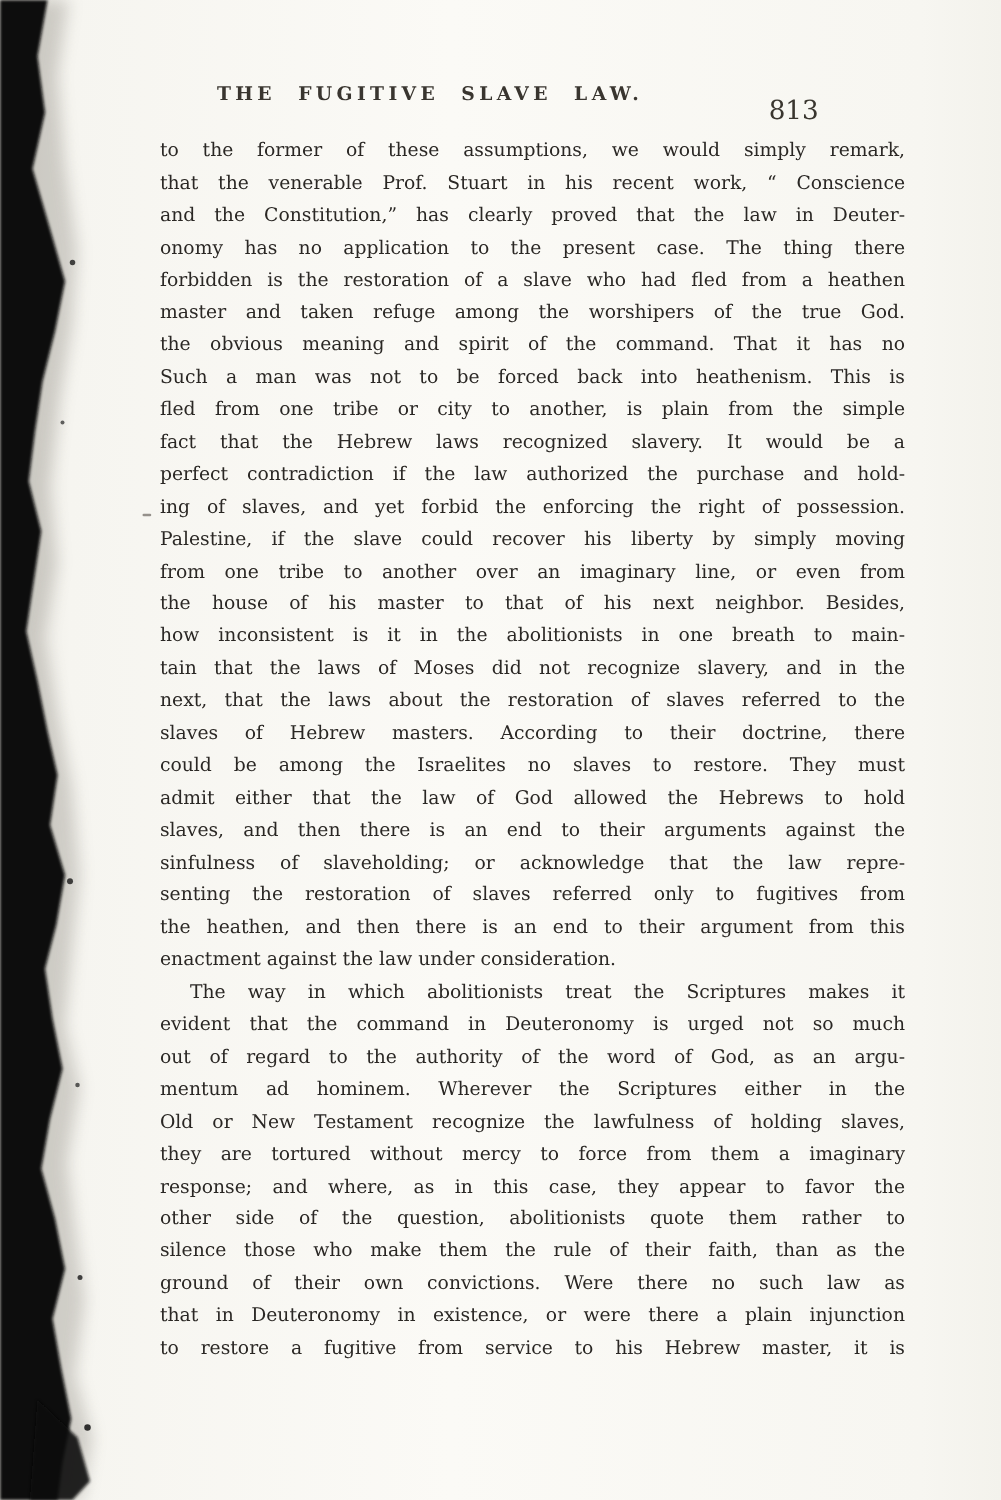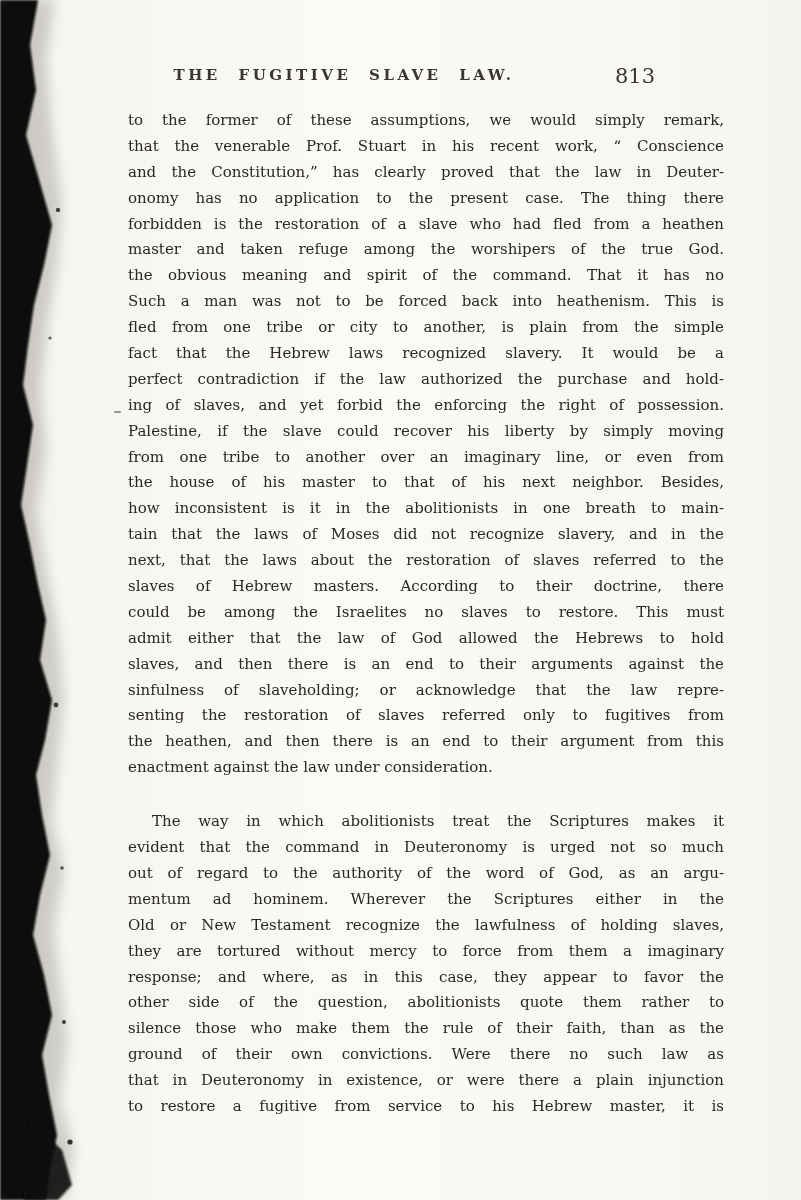--- a/index.html
+++ b/index.html
@@ -40,21 +40,21 @@
     text-align: center;
     font-size: 15px;
     letter-spacing: 3.5px;
     word-spacing: 9px;
     color: #39352f;
     font-weight: 600;
   }
   .page-number {
     position: absolute;
     right: 78px;
-    top: 4px;
+    top: 16px;
     font-size: 21px;
     color: #3a362f;
   }
   .page-body {
     position: absolute;
     left: 128px;
     top: 108px;
     width: 596px;
   }
   .paragraph {
@@ -69,21 +69,20 @@
     text-align-last: justify;
     -moz-text-align-last: justify;
     color: #2a2724;
   }
   .line.flush {
     text-align-last: left;
     -moz-text-align-last: left;
   }
   .line.indent {
     text-indent: 24px;
-    margin-top: 28px;
   }
   .margin-artifact {
     position: absolute;
     left: 114px;
     top: 411px;
     width: 7px;
     height: 2px;
     background: #6b665f;
     opacity: 0.7;
     border-radius: 1px;
@@ -142,21 +141,21 @@
         <div class="line">fact that the Hebrew laws recognized slavery.  It would be a</div>
         <div class="line">perfect contradiction if the law authorized the purchase and hold-</div>
         <div class="line">ing of slaves, and yet forbid the enforcing the right of possession.</div>
         <div class="line">Palestine, if the slave could recover his liberty by simply moving</div>
         <div class="line">from one tribe to another over an imaginary line, or even from</div>
         <div class="line">the house of his master to that of his next neighbor.  Besides,</div>
         <div class="line">how inconsistent is it in the abolitionists in one breath to main-</div>
         <div class="line">tain that the laws of Moses did not recognize slavery, and in the</div>
         <div class="line">next, that the laws about the restoration of slaves referred to the</div>
         <div class="line">slaves of Hebrew masters.  According to their doctrine, there</div>
-        <div class="line">could be among the Israelites no slaves to restore.  This must</div>
+        <div class="line">could be among the Israelites no slaves to restore.  They must</div>
         <div class="line">admit either that the law of God allowed the Hebrews to hold</div>
         <div class="line">slaves, and then there is an end to their arguments against the</div>
         <div class="line">sinfulness of slaveholding; or acknowledge that the law repre-</div>
         <div class="line">senting the restoration of slaves referred only to fugitives from</div>
         <div class="line">the heathen, and then there is an end to their argument from this</div>
         <div class="line flush">enactment against the law under consideration.</div>
       </div>
       <div class="paragraph">
         <div class="line indent">The way in which abolitionists treat the Scriptures makes it</div>
         <div class="line">evident that the command in Deuteronomy is urged not so much</div>

